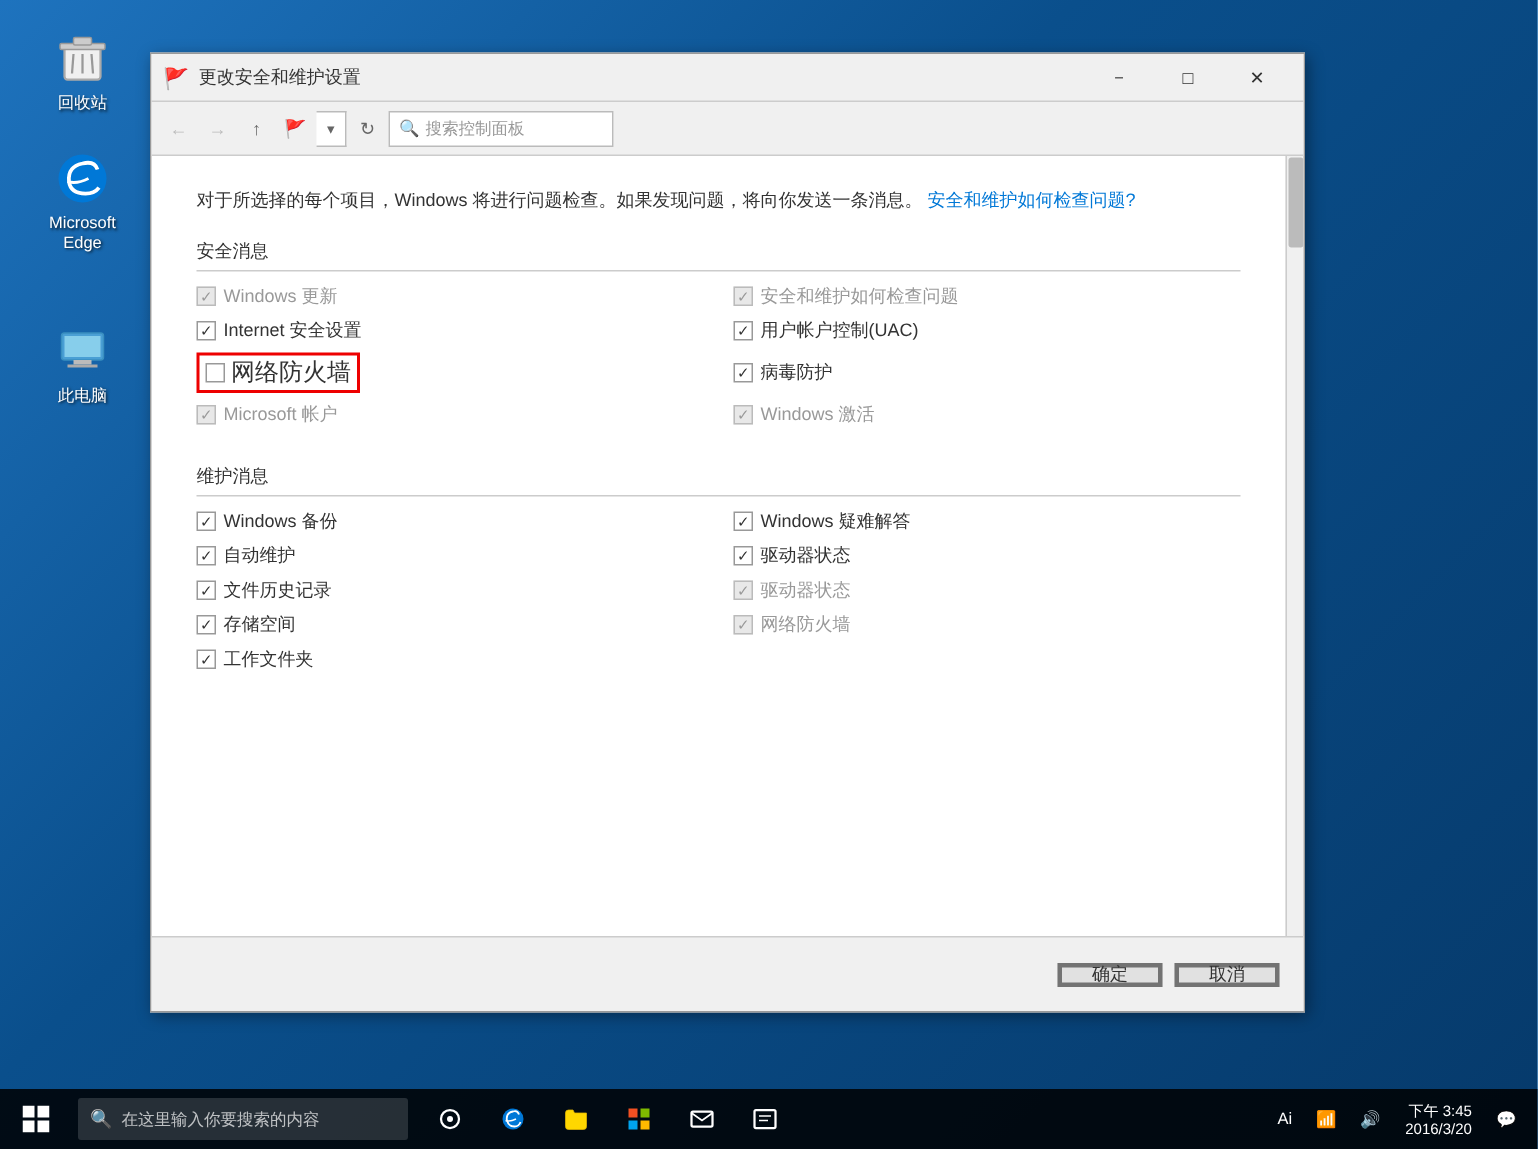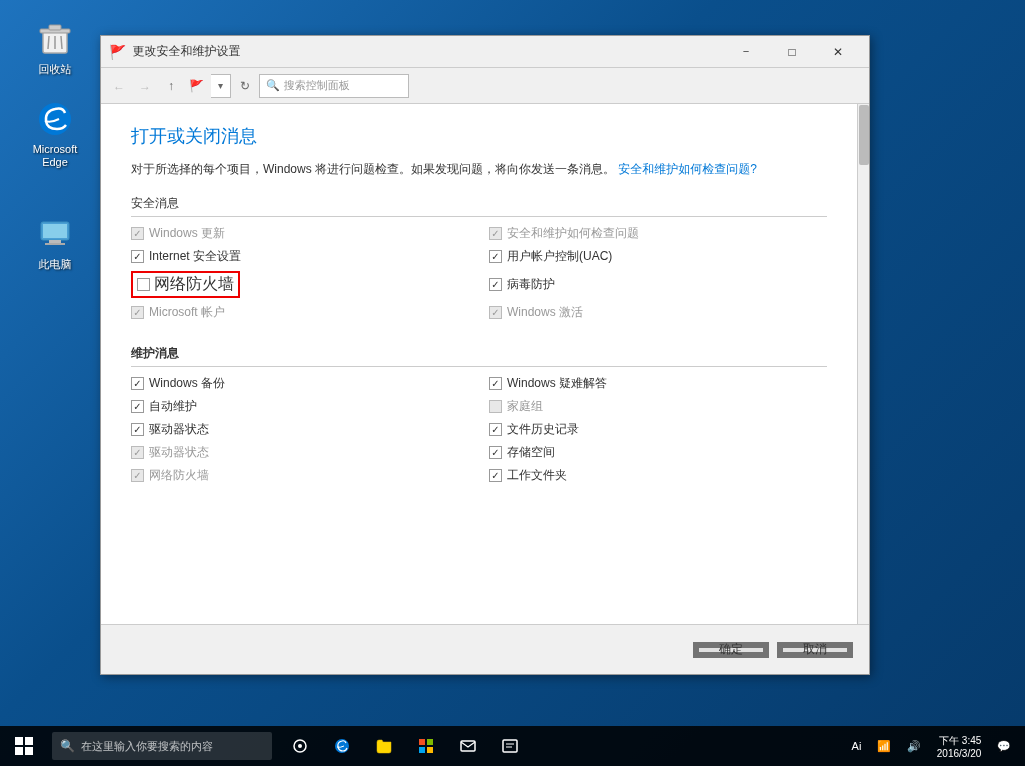--- a/index.html
+++ b/index.html
@@ -309,21 +309,21 @@
       align-items: center;
       justify-content: flex-end;
       padding: 0 16px;
       gap: 8px;
       flex-shrink: 0;
     }
     .footer-btn {
       height: 16px;
       padding: 0 20px;
       background: #e1e1e1;
-      border: 6px solid #737373;
+      border: 3px solid #737373;
       font-size: 12px;
       color: #333;
       cursor: pointer;
       display: flex;
       align-items: center;
       justify-content: center;
     }
 
     
     .page-heading {
@@ -459,21 +459,20 @@
       <div class="addr-refresh">↻</div>
       <div class="search-box">
         <span class="search-icon-addr">🔍</span>
         <span>搜索控制面板</span>
       </div>
     </div>
 
     <div class="window-content">
       <div class="content-main">
 
-        <h2 class="page-heading">打开或关闭消息</h2>
 
         <p class="page-description">
           <span>对于所选择的每个项目，Windows 将进行问题检查。如果发现问题，将向你发送一条消息。</span>
           <a href="#">安全和维护如何检查问题?</a>
         </p>
 
         <div class="section-header">安全消息</div>
 
         <div class="checkbox-grid">
 
@@ -509,39 +508,35 @@
           <div class="checkbox-item disabled">
             <div class="cb disabled-cb">✓</div>
             <span>Microsoft 帐户</span>
           </div>
           <div class="checkbox-item disabled">
             <div class="cb disabled-cb">✓</div>
             <span>Windows 激活</span>
           </div>
         </div>
 
-        <div class="section-header" style="margin-top:24px;font-weight:bold;">维护消息</div>
+        <div class="section-header" style="margin-top:24px;">维护消息</div>
 
         <div class="checkbox-grid">
           <div class="checkbox-item">
             <div class="cb checked">✓</div>
             <span>Windows 备份</span>
           </div>
           <div class="checkbox-item">
             <div class="cb checked">✓</div>
             <span>Windows 疑难解答</span>
           </div>
 
           <div class="checkbox-item">
             <div class="cb checked">✓</div>
             <span>自动维护</span>
-          </div>
-          <div class="checkbox-item disabled">
-            <div class="cb disabled-cb">&nbsp;</div>
-            <span>家庭组</span>
           </div>
 
           <div class="checkbox-item">
             <div class="cb checked">✓</div>
             <span>驱动器状态</span>
           </div>
           <div class="checkbox-item">
             <div class="cb checked">✓</div>
             <span>文件历史记录</span>
           </div>

